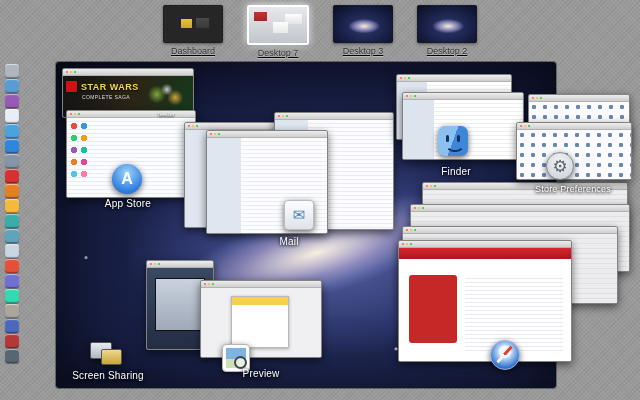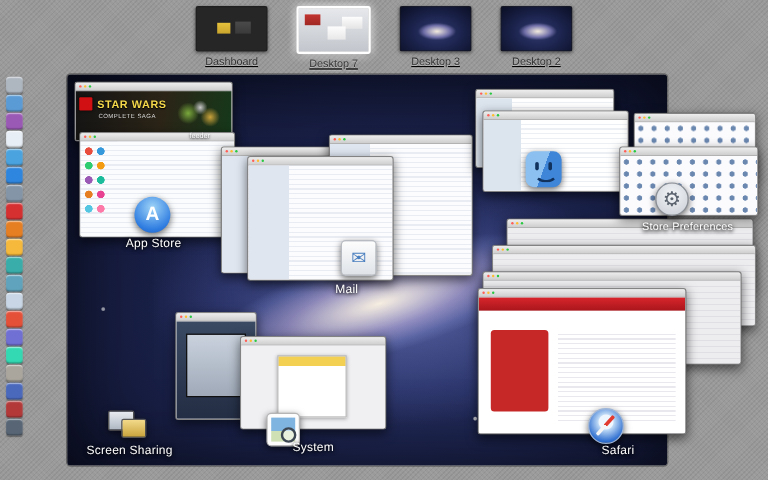--- a/index.html
+++ b/index.html
@@ -250,20 +250,21 @@
   <div class="group" style="left:388px;top:74px;width:136px;height:104px;">
     <div class="win" style="left:8px;top:0px;width:114px;height:64px;">
       <div class="tb"></div>
       <div class="body finder-body"></div>
     </div>
     <div class="win" style="left:14px;top:18px;width:120px;height:66px;">
       <div class="tb"></div>
       <div class="body finder-body"></div>
     </div>
     <div class="app-icon icon-finder" style="left:50px;top:52px;"></div>
+    <div class="group-label" style="top:92px;">Finder</div>
   </div>
 
   <div class="group" style="left:396px;top:182px;width:238px;height:200px;">
     <div class="win" style="left:26px;top:0px;width:204px;height:58px;">
       <div class="tb"></div>
       <div class="body gray-body"></div>
     </div>
     <div class="win" style="left:14px;top:22px;width:218px;height:66px;">
       <div class="tb"></div>
       <div class="body gray-body"></div>
@@ -271,21 +272,20 @@
     <div class="win" style="left:6px;top:44px;width:214px;height:76px;">
       <div class="tb"></div>
       <div class="body gray-body"></div>
     </div>
     <div class="win" style="left:2px;top:58px;width:172px;height:120px;">
       <div class="tb"></div>
       <div class="safari-red-band"></div>
       <div class="body safari-red-body" style="top:18px;"></div>
     </div>
     <div class="app-icon icon-safari" style="left:94px;top:158px;"></div>
-    <div class="group-label" style="top:188px;">Safari</div>
   </div>
 
   <div class="group" style="left:512px;top:94px;width:122px;height:104px;">
     <div class="win" style="left:16px;top:0px;width:100px;height:54px;">
       <div class="tb"></div>
       <div class="body prefs-body"></div>
     </div>
     <div class="win" style="left:4px;top:28px;width:114px;height:56px;">
       <div class="tb"></div>
       <div class="body prefs-body"></div>
@@ -295,16 +295,16 @@
       </div>
     <div class="group-label" style="top:90px;font-size:9px;">Store Preferences</div>
   </div>
 
   <div class="group" style="left:196px;top:278px;width:130px;height:104px;">
     <div class="win" style="left:4px;top:2px;width:120px;height:76px;">
       <div class="tb"></div>
       <div class="body preview-body"></div>
     </div>
     <div class="app-icon icon-preview" style="left:26px;top:66px;"></div>
-    <div class="group-label" style="top:90px;">System</div>
+    <div class="group-label" style="top:90px;">Preview</div>
   </div>
 
 </div>
 
 </body></html>

